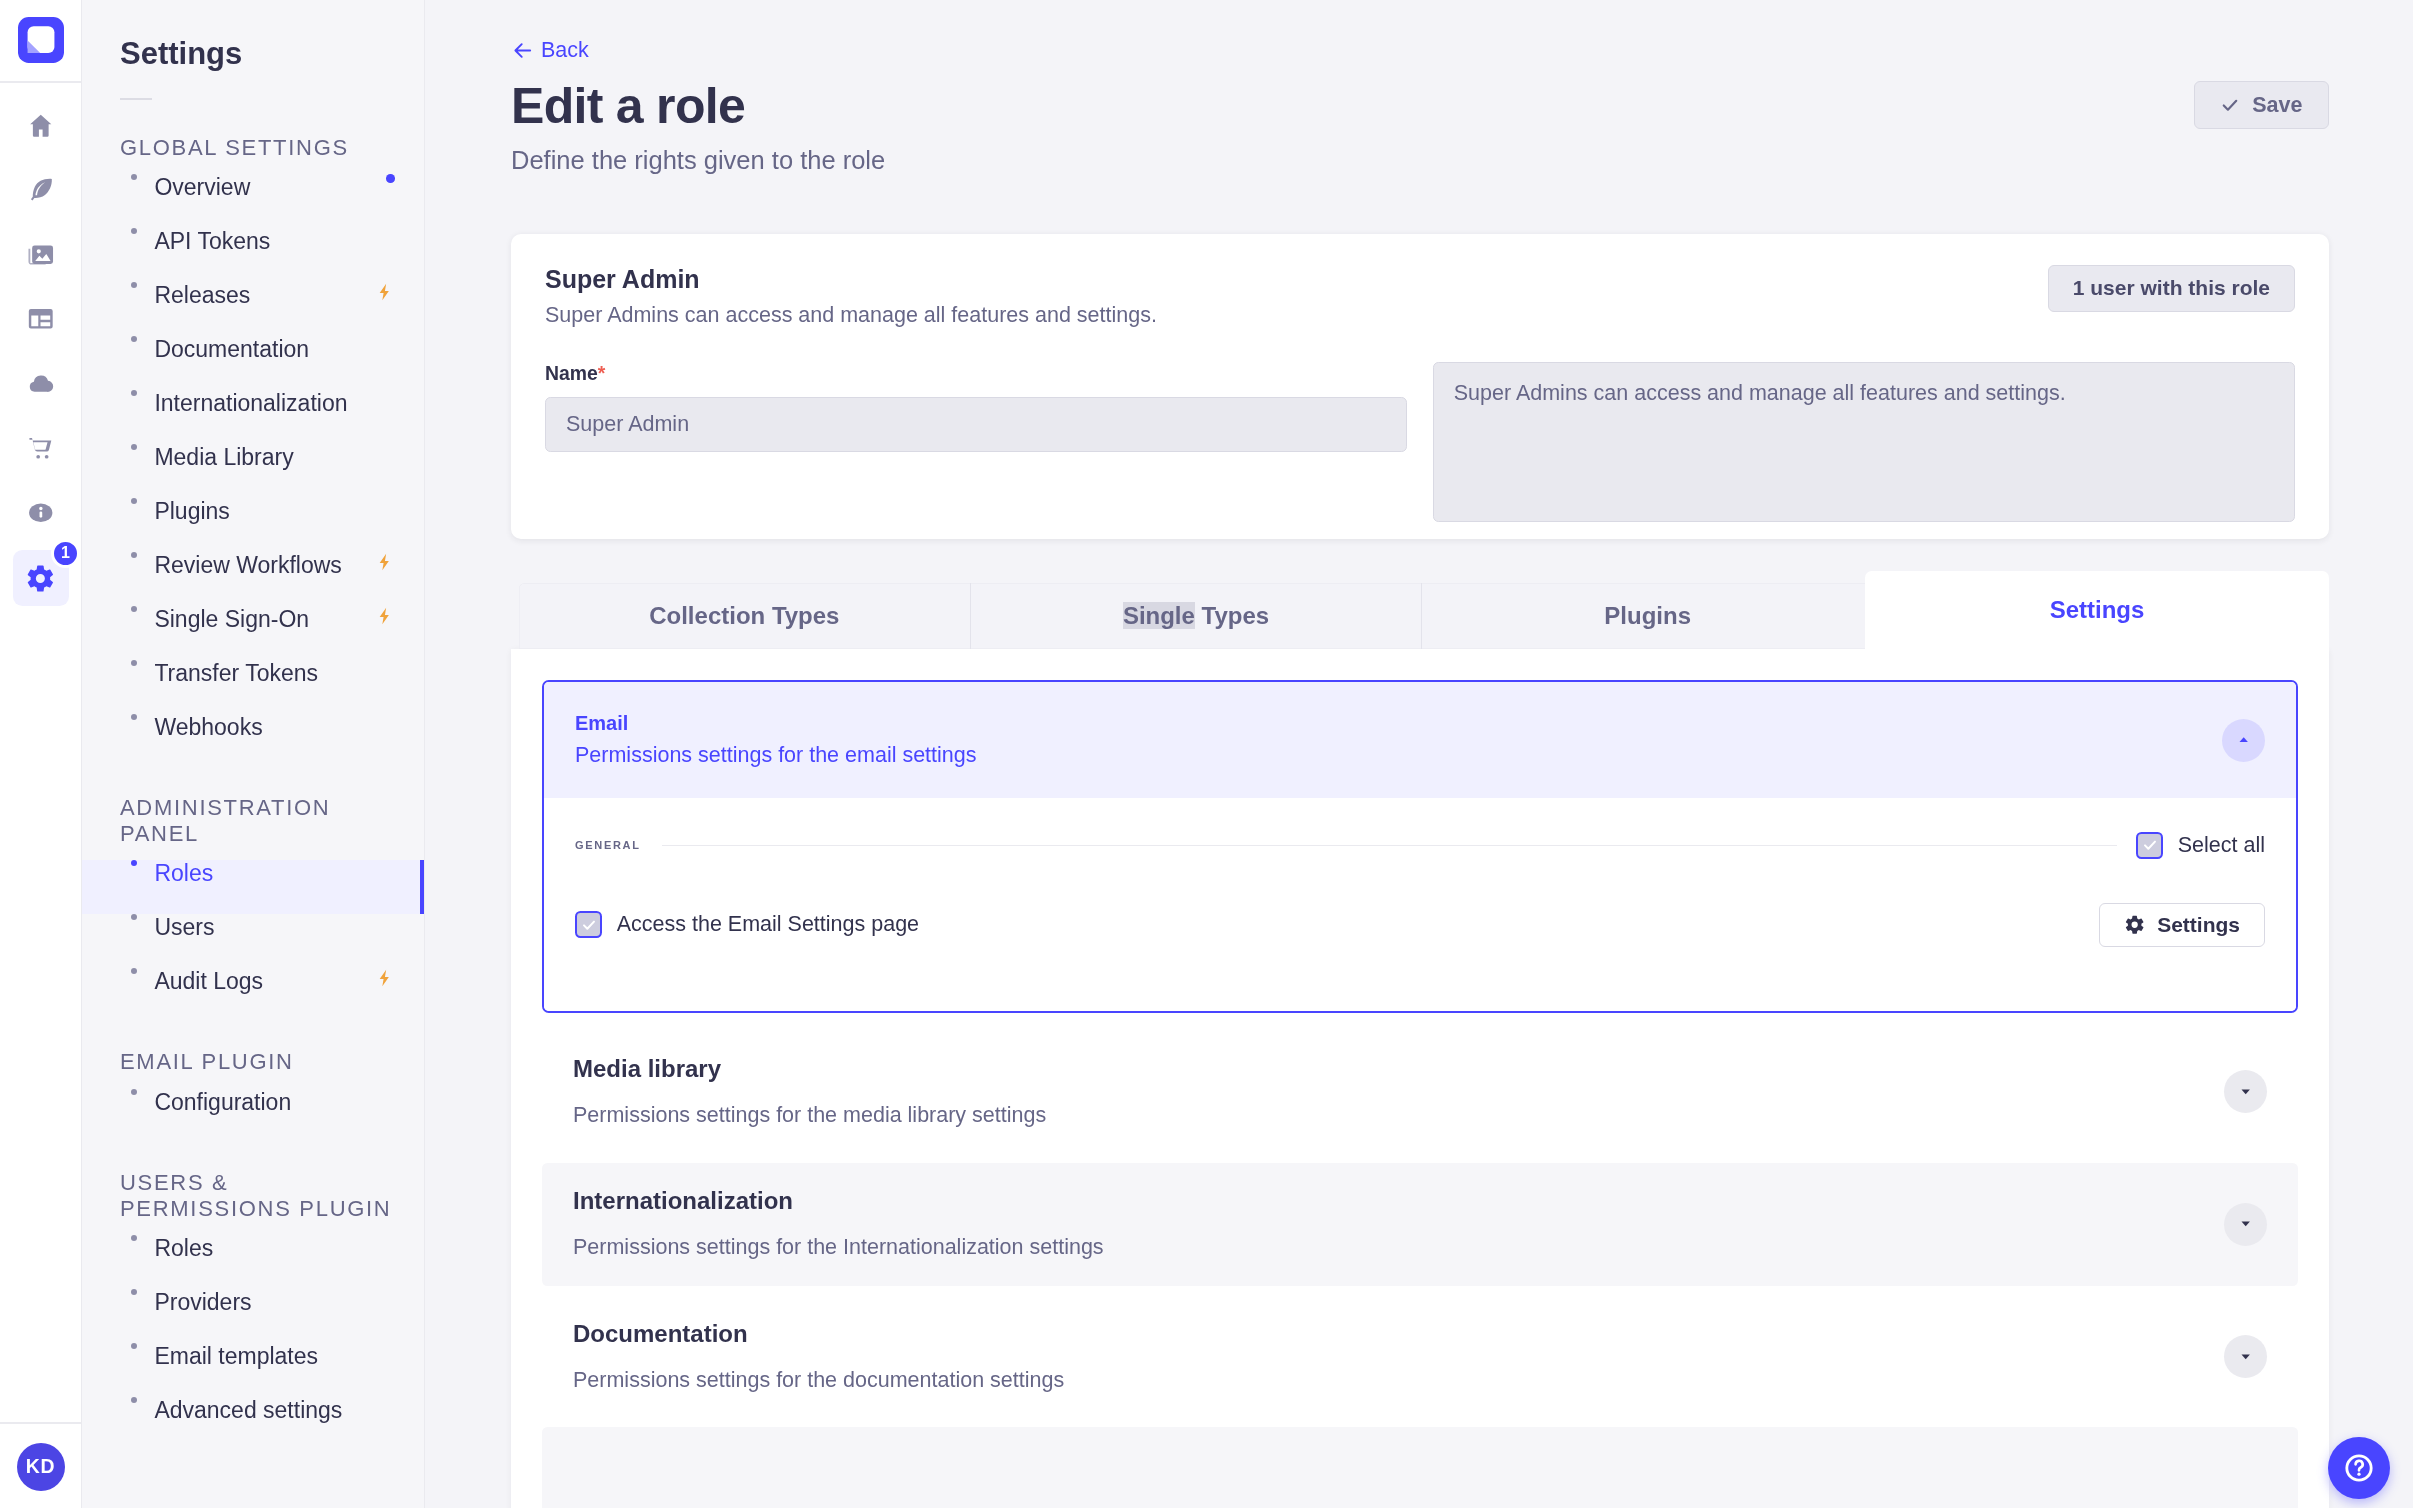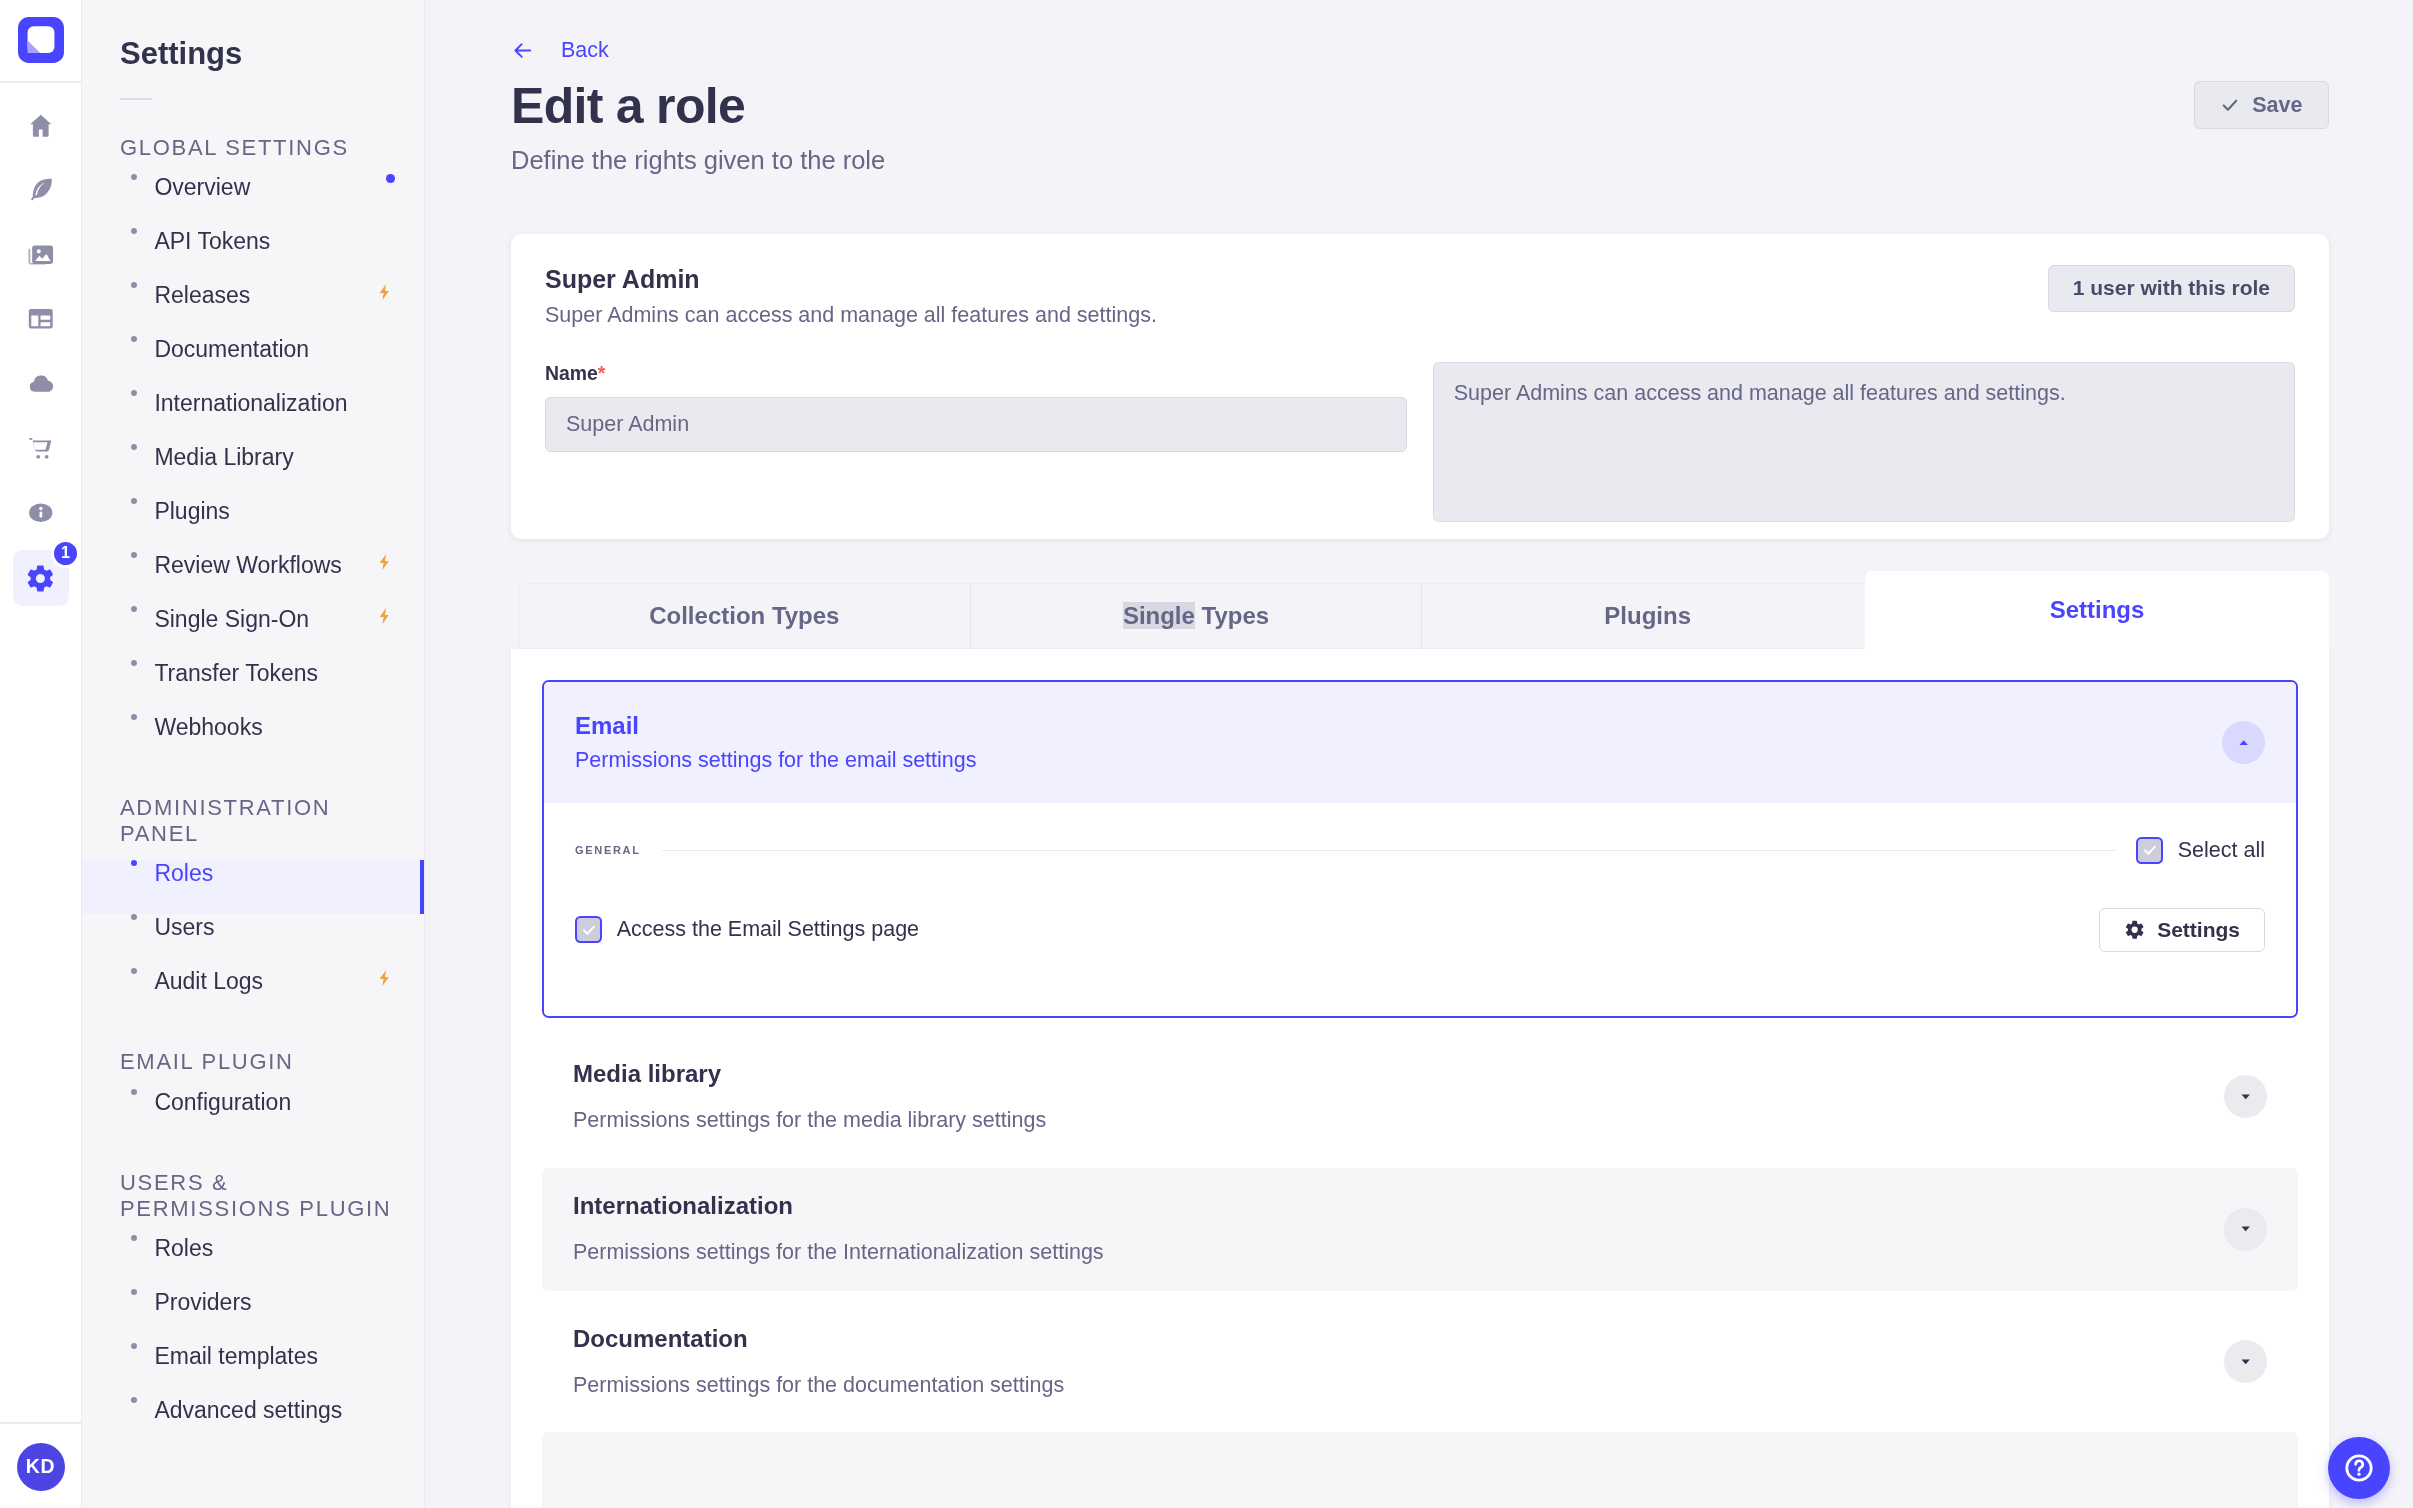--- a/index.html
+++ b/index.html
@@ -47,21 +47,21 @@
   .snav-item .bullet{width:6px;height:6px;border-radius:50%;background:var(--icon-gray);margin-right:17.4px;flex:none}
   .snav-item .grow{flex:1}
   .snav-item.active{background:var(--accent-soft);border-right:4px solid var(--accent);
     color:var(--accent);padding-right:25.5px}
   .snav-item.active .bullet{background:var(--accent)}
   .notif-dot{width:8.7px;height:8.7px;border-radius:50%;background:var(--accent);flex:none}
   .bolt{width:20px;height:20px;color:var(--bolt);flex:none}
   .bolt svg{width:20px;height:20px}
   
   .main{flex:1;min-width:0;background:#F4F4F8;padding:38px 84px 0 86px}
-  .back{display:inline-flex;align-items:center;gap:27px;color:var(--accent);font-size:21.5px;cursor:pointer;text-decoration:none}
+  .back{display:inline-flex;align-items:center;gap:7px;color:var(--accent);font-size:21.5px;cursor:pointer;text-decoration:none}
   .back svg{width:23px;height:23px}
   .title-row{display:flex;justify-content:space-between;align-items:flex-start;margin-top:17.4px}
   .page-title{font-size:50px;font-weight:bold;margin:0;letter-spacing:-0.7px;line-height:1.02}
   .save-btn{display:flex;align-items:center;gap:12px;height:48px;padding:0 25.5px;background:#E9E9F0;
     border:1.3px solid #D9D9E3;border-radius:6px;color:var(--text-gray);font-size:21.5px;font-weight:600;cursor:pointer}
   .save-btn svg{width:20px;height:20px}
   .page-sub{font-size:25.5px;color:var(--text-gray);margin-top:13.4px}
   
   .role-card{margin-top:59px;background:#fff;border-radius:10px;box-shadow:0 1.3px 6.7px rgba(33,33,52,.08);
     padding:31px 34px 17px}
@@ -86,21 +86,21 @@
   .tab + .tab{border-left:1.3px solid #E3E3EB}
   .hl{background:#D8D8E2}
   .tab-active{position:absolute;right:0;top:0;width:464px;height:78px;background:#fff;
     border-radius:6.7px 6.7px 0 0;display:flex;align-items:center;justify-content:center;
     font-size:24px;font-weight:bold;color:var(--accent);cursor:pointer}
   
   .tab-panel{background:#fff;padding:31px;border-radius:0 0 4px 4px;box-shadow:0 1.3px 6.7px rgba(33,33,52,.06);height:1006px}
   .email-box{border:2.7px solid var(--accent);border-radius:6.7px;overflow:hidden}
   .email-head{background:var(--accent-soft);padding:29.5px 31px;display:flex;justify-content:space-between;
     align-items:center;cursor:pointer}
-  .e-title{font-size:24px;font-weight:600;color:var(--accent)}
+  .e-title{font-size:20px;font-weight:600;color:var(--accent)}
   .e-sub{font-size:21.5px;color:var(--accent);margin-top:8.7px}
   .chev{width:43px;height:43px;border-radius:50%;border:none;display:flex;align-items:center;
     justify-content:center;cursor:pointer;flex:none;padding:0}
   .chev svg{width:17.4px;height:17.4px}
   .chev.up{background:var(--accent-chip);color:var(--accent)}
   .chev.down{background:var(--divider);color:var(--text-dark)}
   .email-body{padding:34px 31px 64px;background:#fff}
   .general-row{display:flex;align-items:center}
   .general-label{font-size:11px;font-weight:bold;letter-spacing:1.7px;color:var(--text-gray);flex:none}
   .g-div{flex:1;height:1.3px;background:var(--divider);margin:0 19px 0 21.5px}

